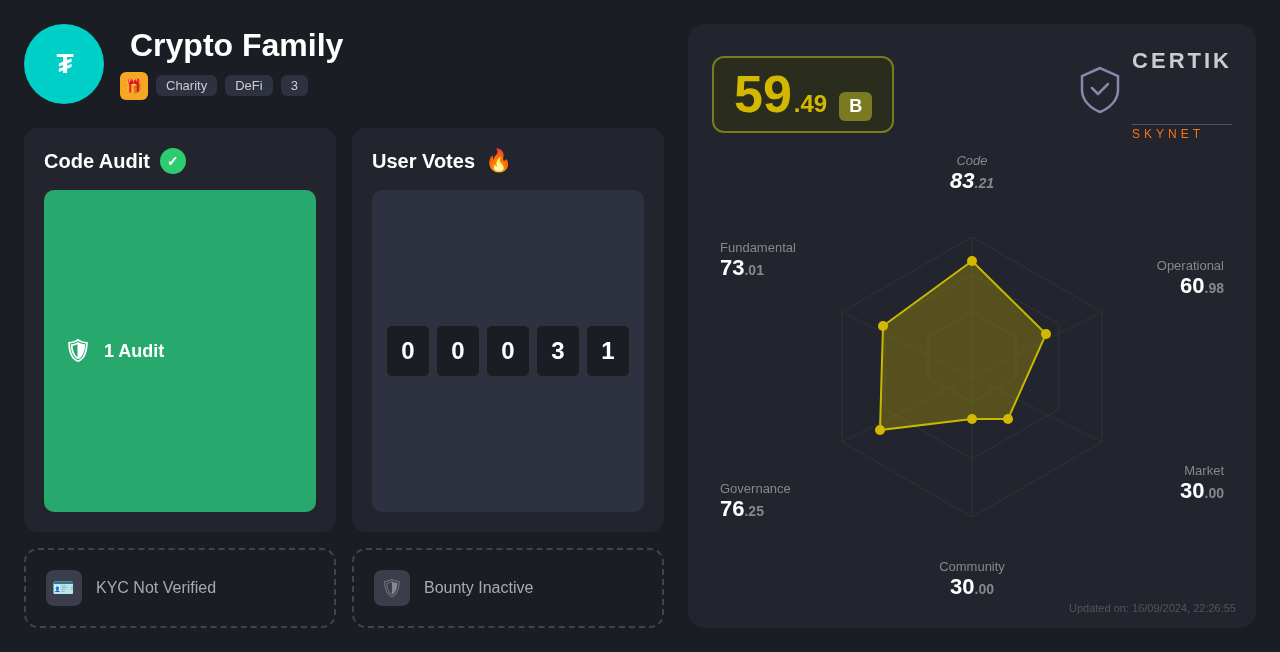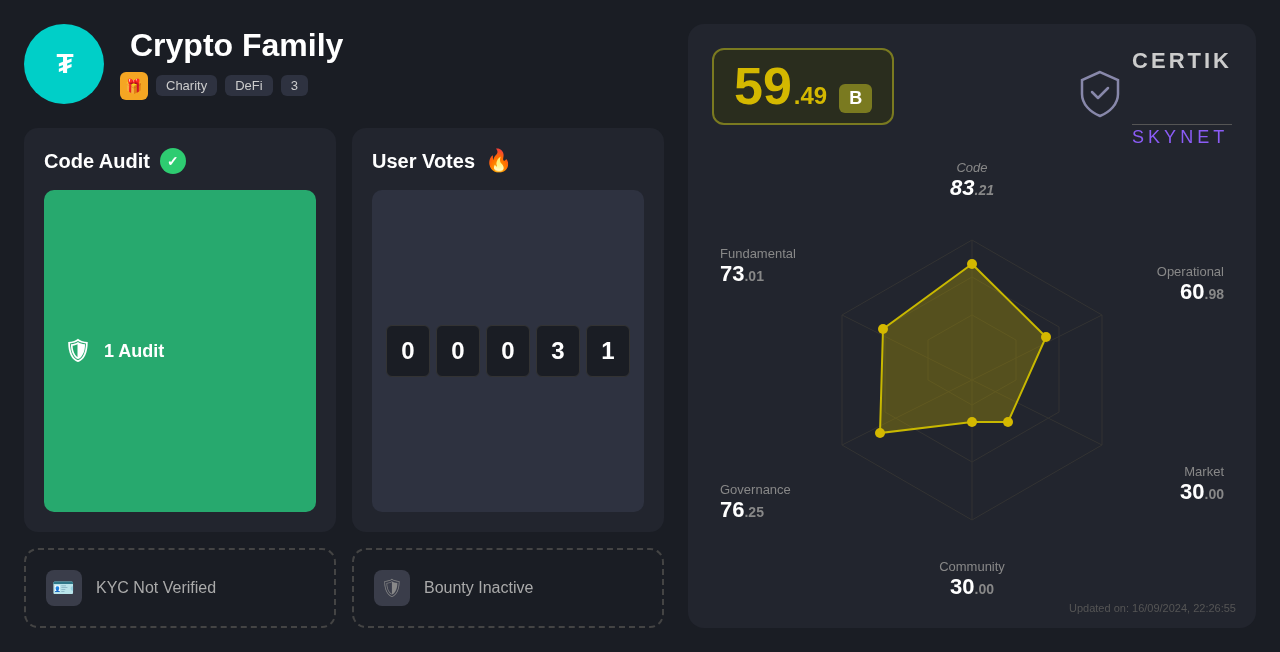--- a/index.html
+++ b/index.html
@@ -192,21 +192,21 @@
       flex-shrink: 0;
     }
     .status-text {
       font-size: 16px;
       color: #aaa;
       font-weight: 500;
     }
     
     .score-row {
       display: flex;
-      align-items: flex-start;
+      align-items: center;
       justify-content: space-between;
       margin-bottom: 8px;
     }
     .score-box {
       background: #2a2d1e;
       border: 2px solid #7a7a20;
       border-radius: 12px;
       padding: 10px 20px;
       display: flex;
       align-items: baseline;
@@ -246,22 +246,22 @@
       flex-direction: column;
       gap: 48px;
     }
     .certik-name {
       font-size: 22px;
       font-weight: 700;
       color: #ccc;
       letter-spacing: 3px;
     }
     .certik-sub {
-      font-size: 18px;
-      color: #8b5cf6;
+      font-size: 12px;
+      color: #f97316;
       letter-spacing: 4px;
       border-top: 1px solid #555;
       padding-top: 2px;
       margin-top: 2px;
     }
     
     .radar-area {
       flex: 1;
       position: relative;
       display: flex;

